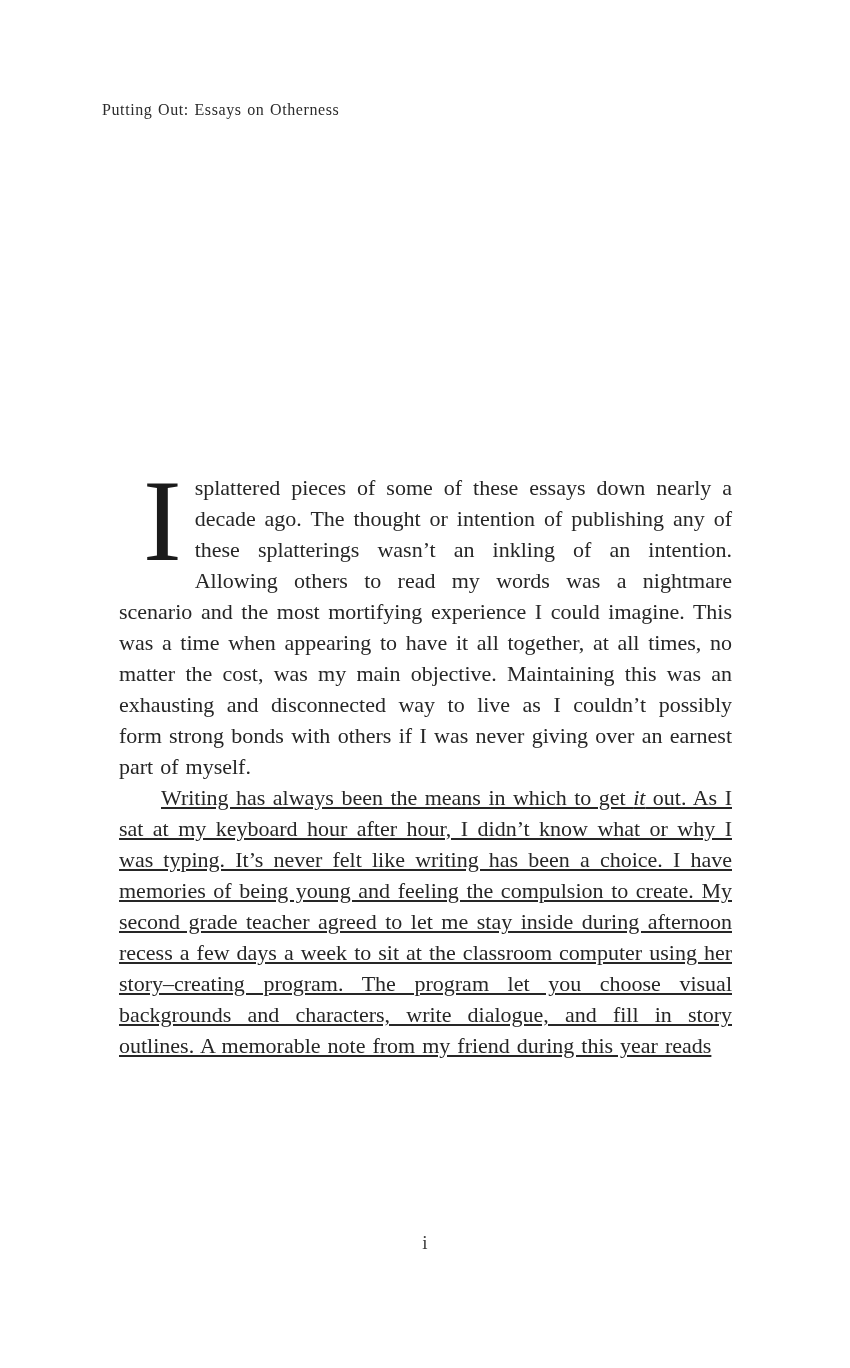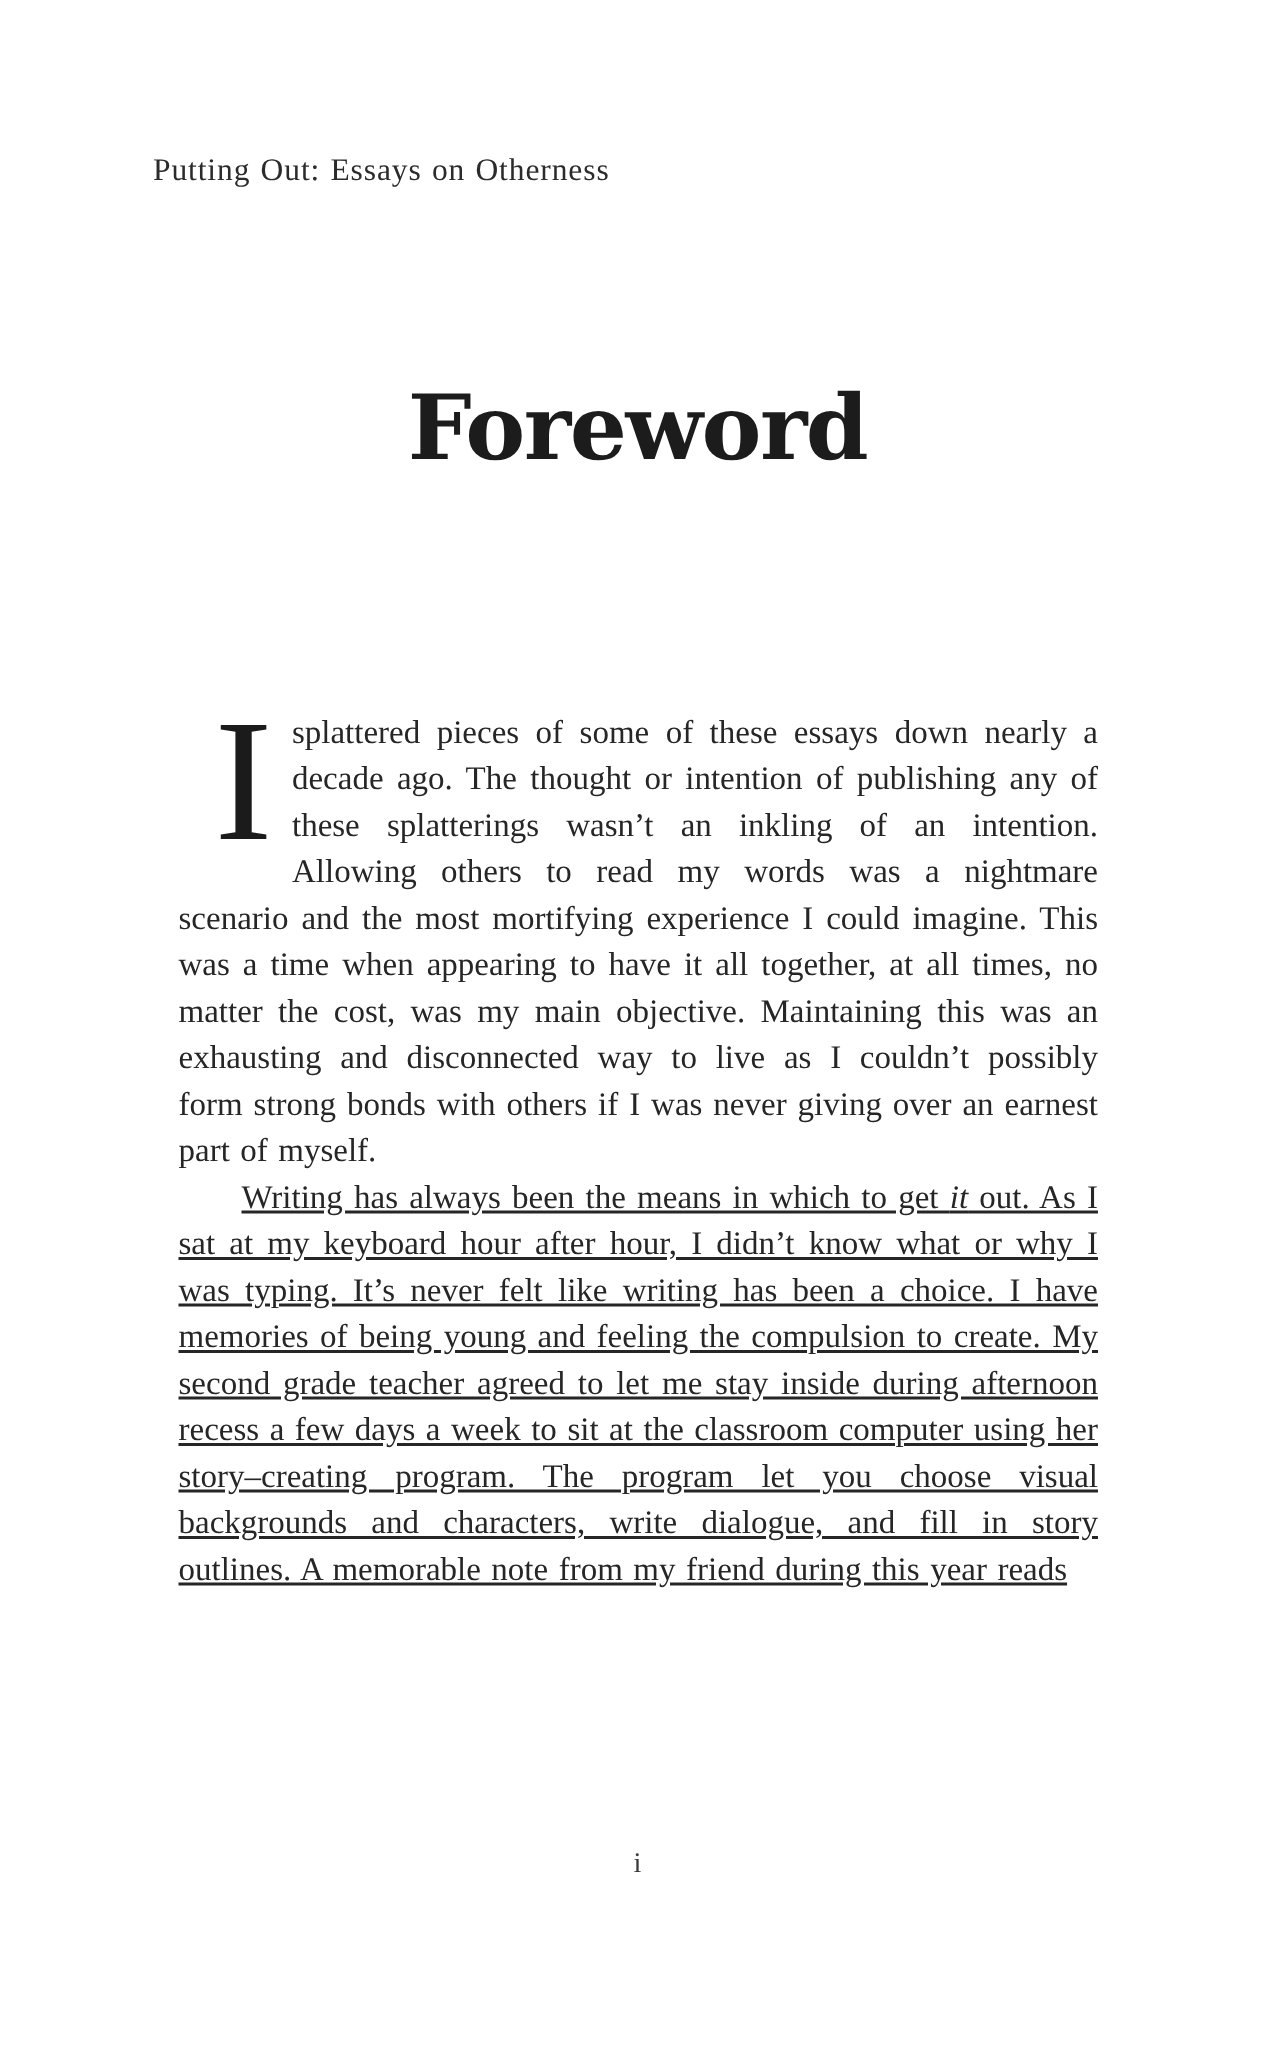--- a/index.html
+++ b/index.html
@@ -16,21 +16,21 @@
     background: #ffffff;
     color: #262626;
     font-family: "Liberation Serif", "DejaVu Serif", serif;
     overflow: hidden;
   }
 
   .running-header {
     position: absolute;
     left: 102px;
     top: 101px;
-    font-size: 21px;
+    font-size: 16px;
     letter-spacing: 0.6px;
     word-spacing: 1px;
     color: #2b2b2b;
     white-space: nowrap;
   }
 
   .chapter-title {
     position: absolute;
     top: 253px;
     left: 0;
@@ -86,21 +86,20 @@
     color: #3a3a3a;
   }
 </style>
 </head>
 <body>
 
 <div class="page">
 
   <div class="running-header">Putting Out: Essays on Otherness</div>
 
-  <h1 class="chapter-title">Foreword</h1>
 
   <div class="body-text">
     <p><span class="drop-cap">I</span><span>splattered pieces of some of these essays down nearly a decade ago. The thought or intention of publishing any of these splatterings wasn’t an inkling of an intention. Allowing others to read my words was a nightmare scenario and the most mortifying experience I could imagine. This was a time when appearing to have it all together, at all times, no matter the cost, was my main objective. Maintaining this was an exhausting and disconnected way to live as I couldn’t possibly form strong bonds with others if I was never giving over an earnest part of myself.</span></p>
     <p class="para-indent"><span>Writing has always been the means in which to get </span><span class="italic-word">it</span><span> out. As I sat at my keyboard hour after hour, I didn’t know what or why I was typing. It’s never felt like writing has been a choice. I have memories of being young and feeling the compulsion to create. My second grade teacher agreed to let me stay inside during afternoon recess a few days a week to sit at the classroom computer using her story–creating program. The program let you choose visual backgrounds and characters, write dialogue, and fill in story outlines. A memorable note from my friend during this year reads</span></p>
   </div>
 
   <div class="page-number">i</div>
 
 </div>
 

